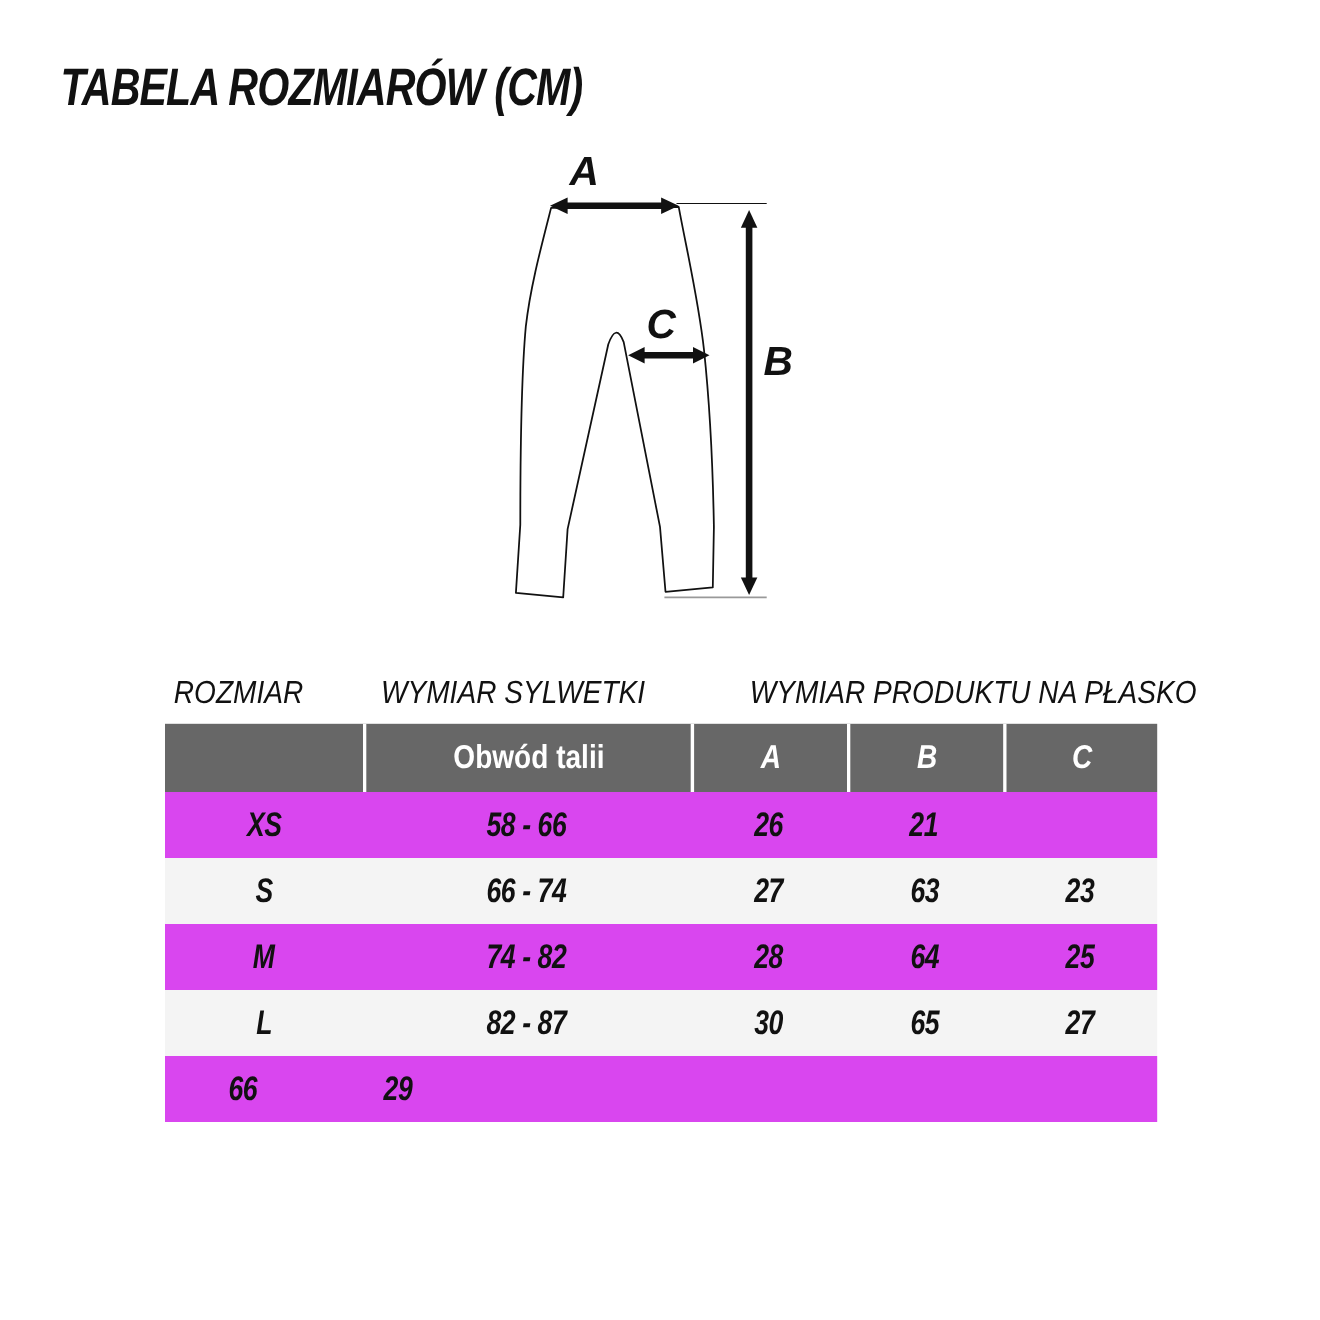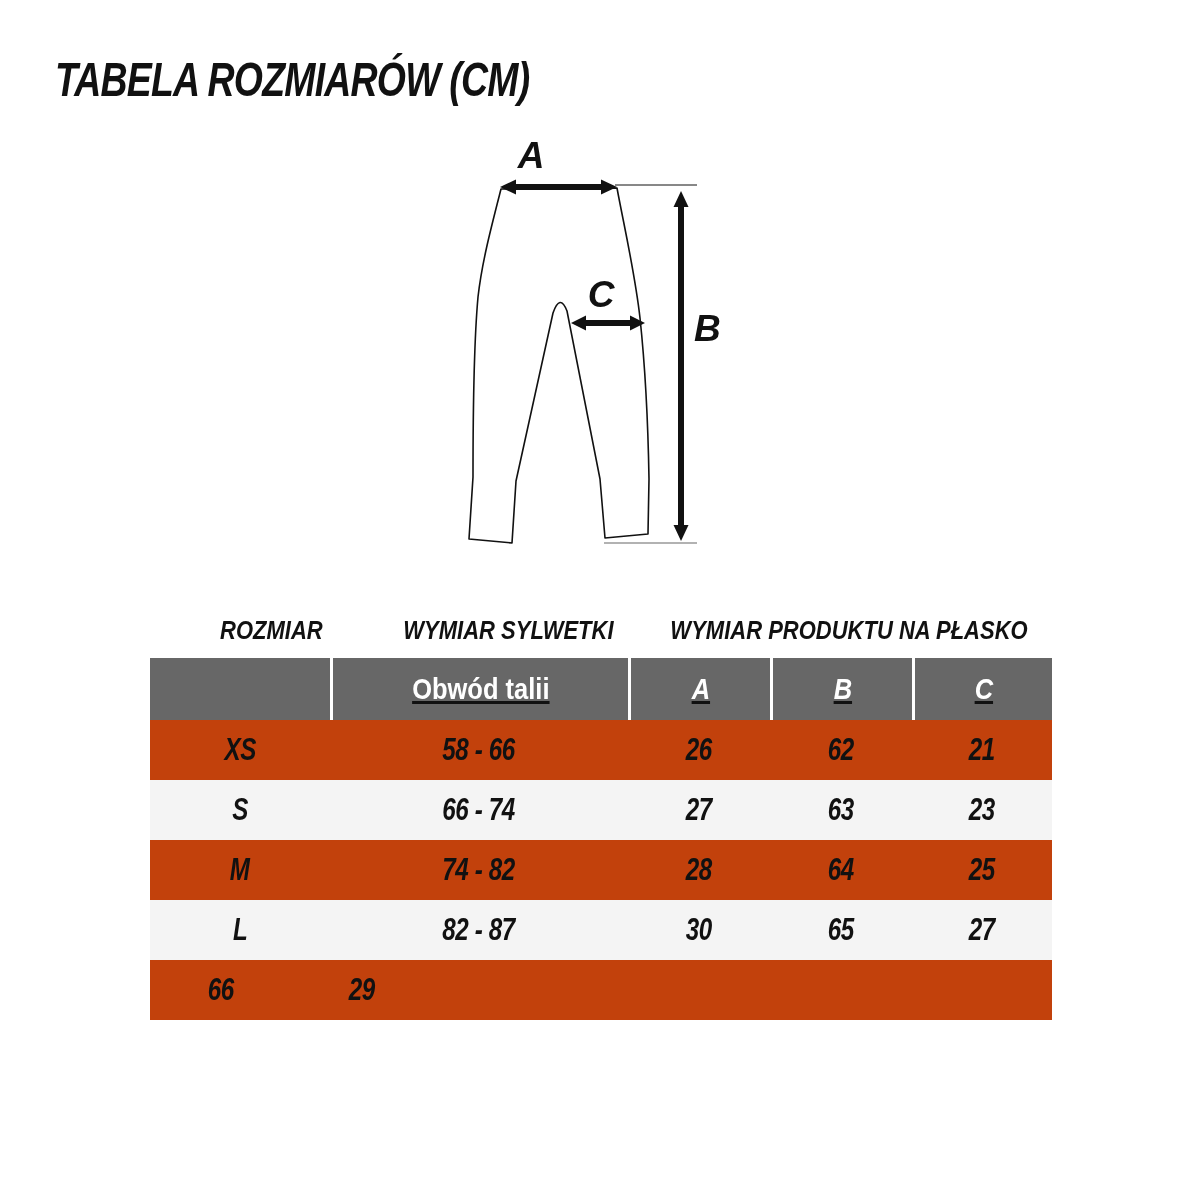--- a/index.html
+++ b/index.html
@@ -18,46 +18,46 @@
   
   svg.diagram{position:absolute;left:400px;top:130px;width:380px;height:440px;}
   svg.diagram text{
     font-family:"Liberation Sans",sans-serif;font-weight:bold;font-style:italic;
     font-size:37px;fill:#111;
   }
 
   
   .group-headers{position:absolute;left:150px;top:608px;width:902px;height:44px;}
   .group-headers .gh{
-    position:absolute;top:0;height:44px;display:flex;align-items:center;justify-content:flex-end;
-    font-size:25px;font-weight:bold;font-style:italic;white-space:nowrap;
+    position:absolute;top:0;height:44px;display:flex;align-items:center;justify-content:flex-start;
+    font-size:29px;font-weight:normal;font-style:italic;white-space:nowrap;
   }
   .gh-inner{display:inline-block;transform:scaleX(0.88);transform-origin:center;}
   .gh1{left:0;width:180px;}
   .gh2{left:180px;width:298px;}
-  .gh3{left:478px;width:424px;}
+  .gh3{left:504px;width:424px;}
 
   .header-row{
-    position:absolute;left:150px;top:658px;width:902px;height:62px;display:flex;text-decoration:underline;
+    position:absolute;left:150px;top:658px;width:902px;height:62px;display:flex;
   }
   .header-row .hcell{
     background:#676767;color:#ffffff;display:flex;align-items:center;justify-content:center;
     box-sizing:border-box;white-space:nowrap;
   }
   .header-row .hcell + .hcell{border-left:3px solid #ffffff;}
   .hc1{width:180px;}
   .hc2{width:298px;}
   .hc3{width:142px;}
   .hc4{width:142px;}
   .hc5{width:140px;}
   .hdr-waist{font-size:30px;font-weight:bold;display:inline-block;transform:scaleX(0.85);}
   .hdr-letter{font-size:30px;font-weight:bold;font-style:italic;display:inline-block;transform:scaleX(0.85);}
 
   .rows{position:absolute;left:150px;top:720px;width:902px;}
-  .trow{display:flex;height:60px;background:#c2410c;}
+  .trow{display:flex;height:60px;background:#d946ef;}
   .trow.striped{background:#f4f4f4;}
   .tcell{
     display:flex;align-items:center;justify-content:center;box-sizing:border-box;white-space:nowrap;
   }
   .tc1{width:180px;}
   .tc2{width:298px;}
   .tc3{width:142px;}
   .tc4{width:142px;}
   .tc5{width:140px;}
   .val{
@@ -140,23 +140,20 @@
   <div class="trow">
     <div class="tcell tc1">
         <span class="val">XS</span>
       </div>
     <div class="tcell tc2">
         <span class="val">58 - 66</span>
       </div>
     <div class="tcell tc3">
         <span class="val">26</span>
       </div>
-    <div class="tcell tc4">
-        <span class="val">62</span>
-      </div>
     <div class="tcell tc5">
         <span class="val">21</span>
       </div>
   </div>
 
   <div class="trow striped">
     <div class="tcell tc1">
         <span class="val">S</span>
       </div>
     <div class="tcell tc2">

